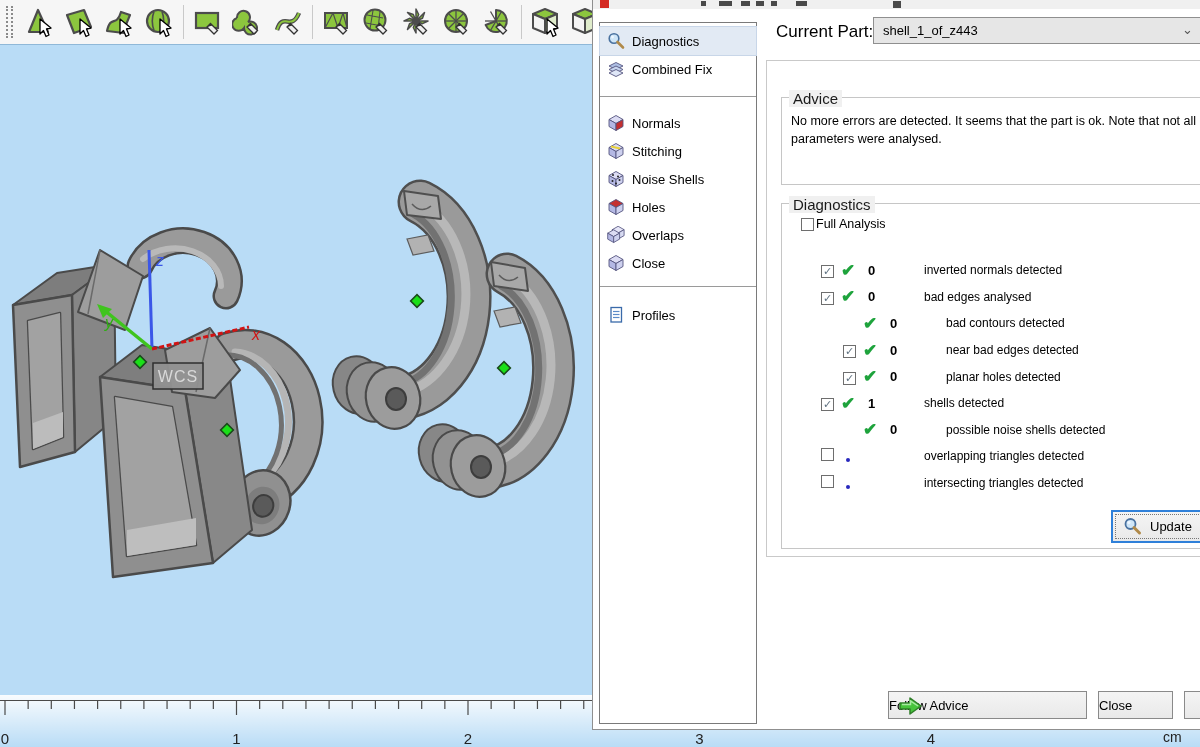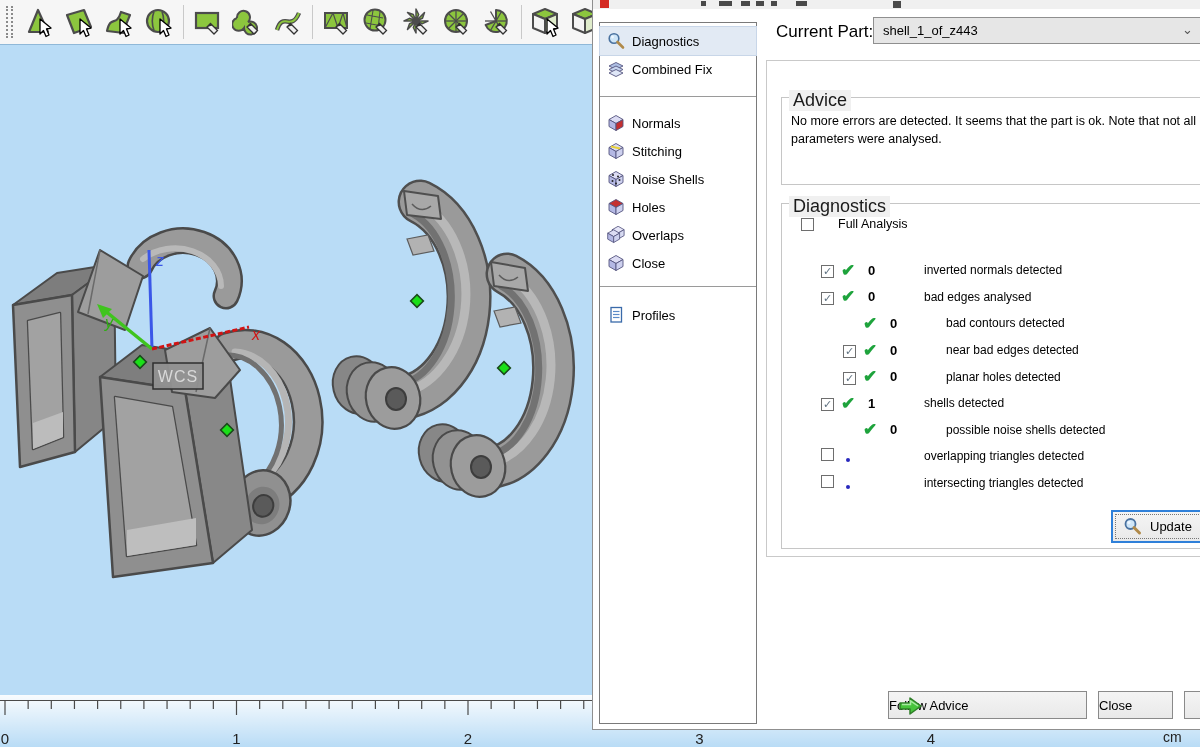--- a/index.html
+++ b/index.html
@@ -33,24 +33,24 @@
   .nav-item svg{flex:0 0 auto;}
 
   .lbl{position:absolute;font-size:17px;color:#000;}
   .combo{position:absolute;left:280px;top:17px;width:336px;height:27px;background:#e6e6e6;
          border:1px solid #8f8f8f;font-size:13px;color:#000;display:flex;align-items:center;
          padding-left:9px;}
   .combo .chev{position:absolute;left:308px;top:4px;color:#555;font-size:13px;}
 
   .panel{position:absolute;left:173px;top:60px;width:445px;height:497px;border:1px solid #c9c9c9;}
   .groupbox{position:absolute;border:1px solid #c6c6c6;}
-  .groupbox .gb-title{position:absolute;top:-8px;left:7px;background:#f0f0f0;padding:0 4px;font-size:18px;color:#1a1a1a;}
+  .groupbox .gb-title{position:absolute;top:-8px;left:7px;background:#f0f0f0;padding:0 4px;font-size:15px;color:#1a1a1a;}
   .advice-text{padding:14px 10px 0 9px;font-size:12.5px;color:#000;line-height:1.45;}
 
-  .checkline{position:absolute;display:flex;align-items:center;gap:24px;font-size:12.5px;color:#000;}
+  .checkline{position:absolute;display:flex;align-items:center;gap:2px;font-size:12.5px;color:#000;}
   .cb{width:13px;height:13px;background:#fff;border:1px solid #6e6e6e;display:inline-flex;
       align-items:center;justify-content:center;font-size:11px;line-height:11px;color:#5f7180;flex:0 0 auto;}
 
   .diag-rows{position:absolute;left:228px;top:257px;width:390px;}
   .diag-row{height:26.6px;display:flex;align-items:center;}
   .diag-row .cb-slot{width:20px;flex:0 0 auto;}
   .diag-row .mark-slot{width:27px;flex:0 0 auto;font-size:17px;font-weight:bold;color:#1ea33c;line-height:1;}
   .diag-row .bdot{display:inline-block;width:4px;height:4px;border-radius:50%;background:#2828bd;margin-left:5px;}
   .diag-row .count{width:20px;flex:0 0 auto;font-size:13px;font-weight:bold;color:#000;}
   .diag-row .dlabel{margin-left:36px;font-size:12px;color:#000;white-space:nowrap;}

